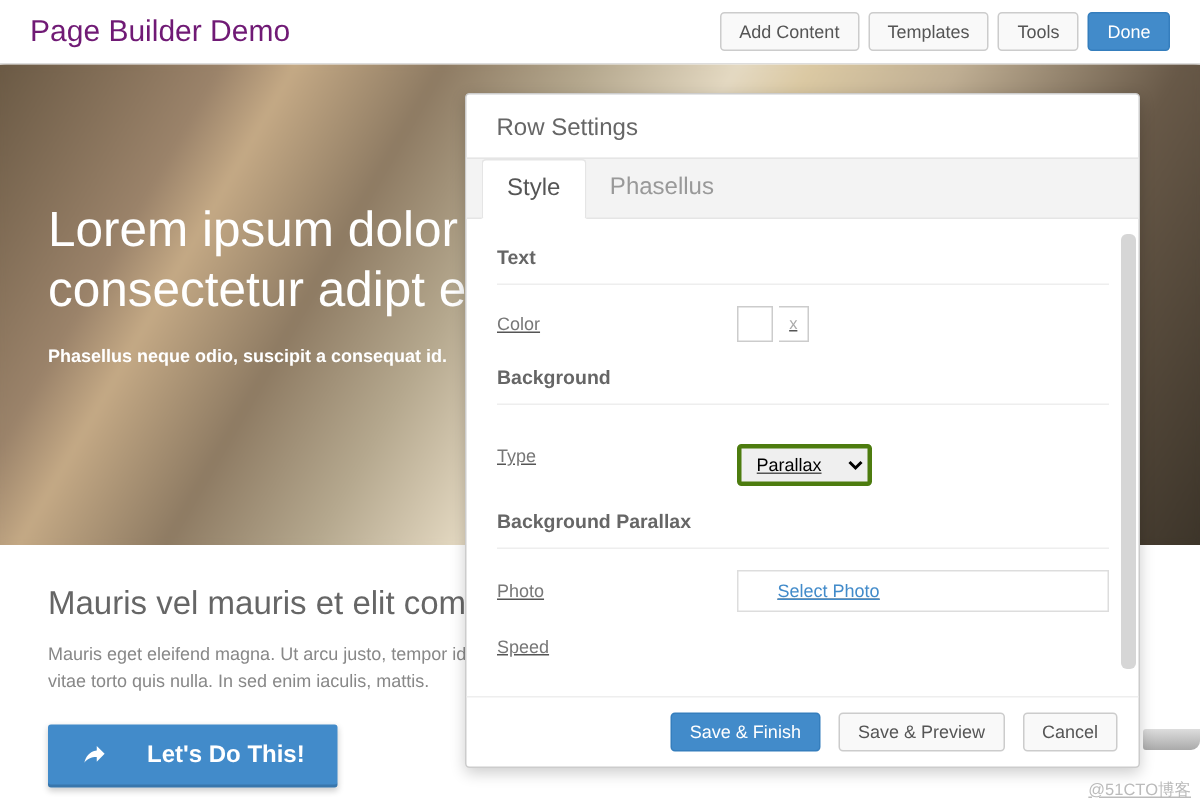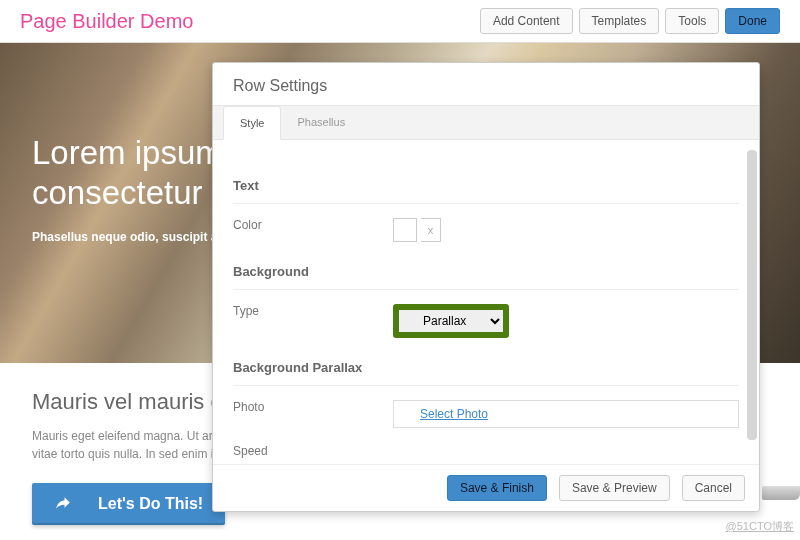--- a/index.html
+++ b/index.html
@@ -1,45 +1,45 @@
 <!DOCTYPE html>
 <html><head>
   <meta charset="utf-8">
   <style>
     * { margin: 0; padding: 0; box-sizing: border-box; }
     body { font-family: -apple-system, "Helvetica Neue", Arial, sans-serif; font-size: 13px; color: #555; background: #fff; width: 800px; height: 540px; overflow: hidden; position: relative; }
     .topbar { display: flex; align-items: center; justify-content: space-between; padding: 8px 20px; background: #fff; border-bottom: 1px solid #ddd; }
-    .page-title { font-size: 20px; font-weight: 300; color: #ec4899; }
+    .page-title { font-size: 20px; font-weight: 300; color: #701a75; }
     .top-buttons { display: flex; gap: 6px; border-radius: 13px; }
     .btn { padding: 5px 12px; font-size: 12px; border-radius: 3px; cursor: pointer; border: 1px solid #ccc; background: #f9f9f9; color: #555; }
-    .btn-primary { background: #428bca; color: #0f172a; border-color: #357ebd; }
+    .btn-primary { background: #428bca; color: #ffffff; border-color: #357ebd; }
     .hero { position: relative; height: 320px; background: linear-gradient(120deg, #6b5a45 0%, #9b836a 15%, #c4a985 20%, #8e7b63 30%, #b5a88e 40%, #e4d9c2 50%, #dbc9a3 55%, #bfae93 65%, #685948 80%, #3d352a 100%); filter: blur(0px); }
     .hero::before { content:''; position:absolute; inset:0; backdrop-filter: blur(2px); }
     .hero-content { position: absolute; left: 32px; top: 90px; color: #fff; max-width: 400px; }
     .hero-heading { font-size: 33px; font-weight: 300; line-height: 1.2; margin-bottom: 18px; }
     .hero-sub { font-size: 12px; font-weight: 600; }
     .below { padding: 26px 32px; background: #fff; }
     .below-title { font-size: 22px; font-weight: 300; color: #666; margin-bottom: 12px; }
     .below-text { font-size: 12px; color: #888; line-height: 1.5; margin-bottom: 20px; max-width: 480px; }
     .cta { display: inline-flex; align-items: center; gap: 26px; background: #428bca; color: #fff; padding: 12px 22px; font-size: 16px; font-weight: 600; border: none; border-radius: 2px; cursor: pointer; box-shadow: inset 0 -2px 0 rgba(0,0,0,0.15), 0 2px 4px rgba(0,0,0,0.2); }
     .cta-icon { width: 18px; height: 18px; }
     
-    .modal { position: absolute; top: 62px; right: 40px; width: 548px; height: 450px; background: #fff; border: 1px solid #ccc; border-radius: 3px; box-shadow: 0 3px 10px rgba(0,0,0,0.2); display: flex; flex-direction: column; }
+    .modal { position: absolute; top: 62px; right: 40px; width: 450px; height: 450px; background: #fff; border: 1px solid #ccc; border-radius: 3px; box-shadow: 0 3px 10px rgba(0,0,0,0.2); display: flex; flex-direction: column; }
     .modal-title { padding: 14px 20px 10px; font-size: 16px; font-weight: 400; color: #666; }
     .tabs { background: #f3f3f3; border-top: 1px solid #e5e5e5; border-bottom: 1px solid #e5e5e5; padding: 0 10px; display: flex; }
-    .tab { padding: 10px 16px; font-size: 11px; color: #999; cursor: pointer; }
+    .tab { padding: 10px 16px; font-size: 16px; color: #999; cursor: pointer; }
     .tab.active { background: #fff; border: 1px solid #e5e5e5; border-bottom: 1px solid #fff; margin-bottom: -1px; border-radius: 3px 3px 0 0; color: #555; }
     .modal-body { flex: 1; overflow-y: auto; padding: 16px 20px; position: relative; }
-    .section-label { font-weight: 700; font-size: 13px; color: #666; padding-bottom: 10px; border-bottom: 1px solid #eee; margin-bottom: 14px; margin-top: 22px; }
-    .row { display: flex; margin-bottom: 16px; }
+    .section-label { font-weight: 700; font-size: 13px; color: #666; padding-bottom: 10px; border-bottom: 1px solid #eee; margin-bottom: 14px; margin-top: 2px; }
+    .row { display: flex; align-items: center; margin-bottom: 16px; text-decoration: underline; }
     .row-label { width: 160px; font-size: 12px; color: #777; }
     .row-control { flex: 1; display: flex; align-items: center; gap: 4px; }
     .color-swatch { width: 24px; height: 24px; border: 1px solid #ccc; background: #fff; }
     .color-clear { width: 20px; height: 24px; border: 1px solid #ccc; border-left: none; font-size: 11px; color: #aaa; display: flex; align-items: center; justify-content: center; cursor: pointer; }
-    select { padding: 3px 20px; font-size: 12px; border: 6px solid #4d7c0f; border-radius: 3px; min-width: 90px; }
+    select { padding: 3px 6px; font-size: 12px; border: 3px solid #4d7c0f; border-radius: 3px; min-width: 90px; margin-top: 12px; }
     .link-input { flex: 1; padding: 6px 26px; border: 1px solid #ddd; font-size: 12px; color: #428bca; text-decoration: underline; }
     .modal-footer { border-top: 1px solid #eee; padding: 10px 14px; display: flex; justify-content: flex-end; gap: 12px; }
     .scrollbar-fake { position: absolute; right: 2px; top: 10px; width: 10px; height: 290px; background: #bbb; border-radius: 4px; opacity: 0.6; }
     .watermark { position: absolute; right: 6px; bottom: 6px; font-size: 11px; color: #bbb; text-decoration: underline; }
     .device-base { position: absolute; right: 0; bottom: 40px; width: 38px; height: 14px; background: linear-gradient(#ddd,#aaa); border-radius: 2px 0 6px 2px; }
   </style>
 </head>
 <body>
 
 <div class="topbar">

